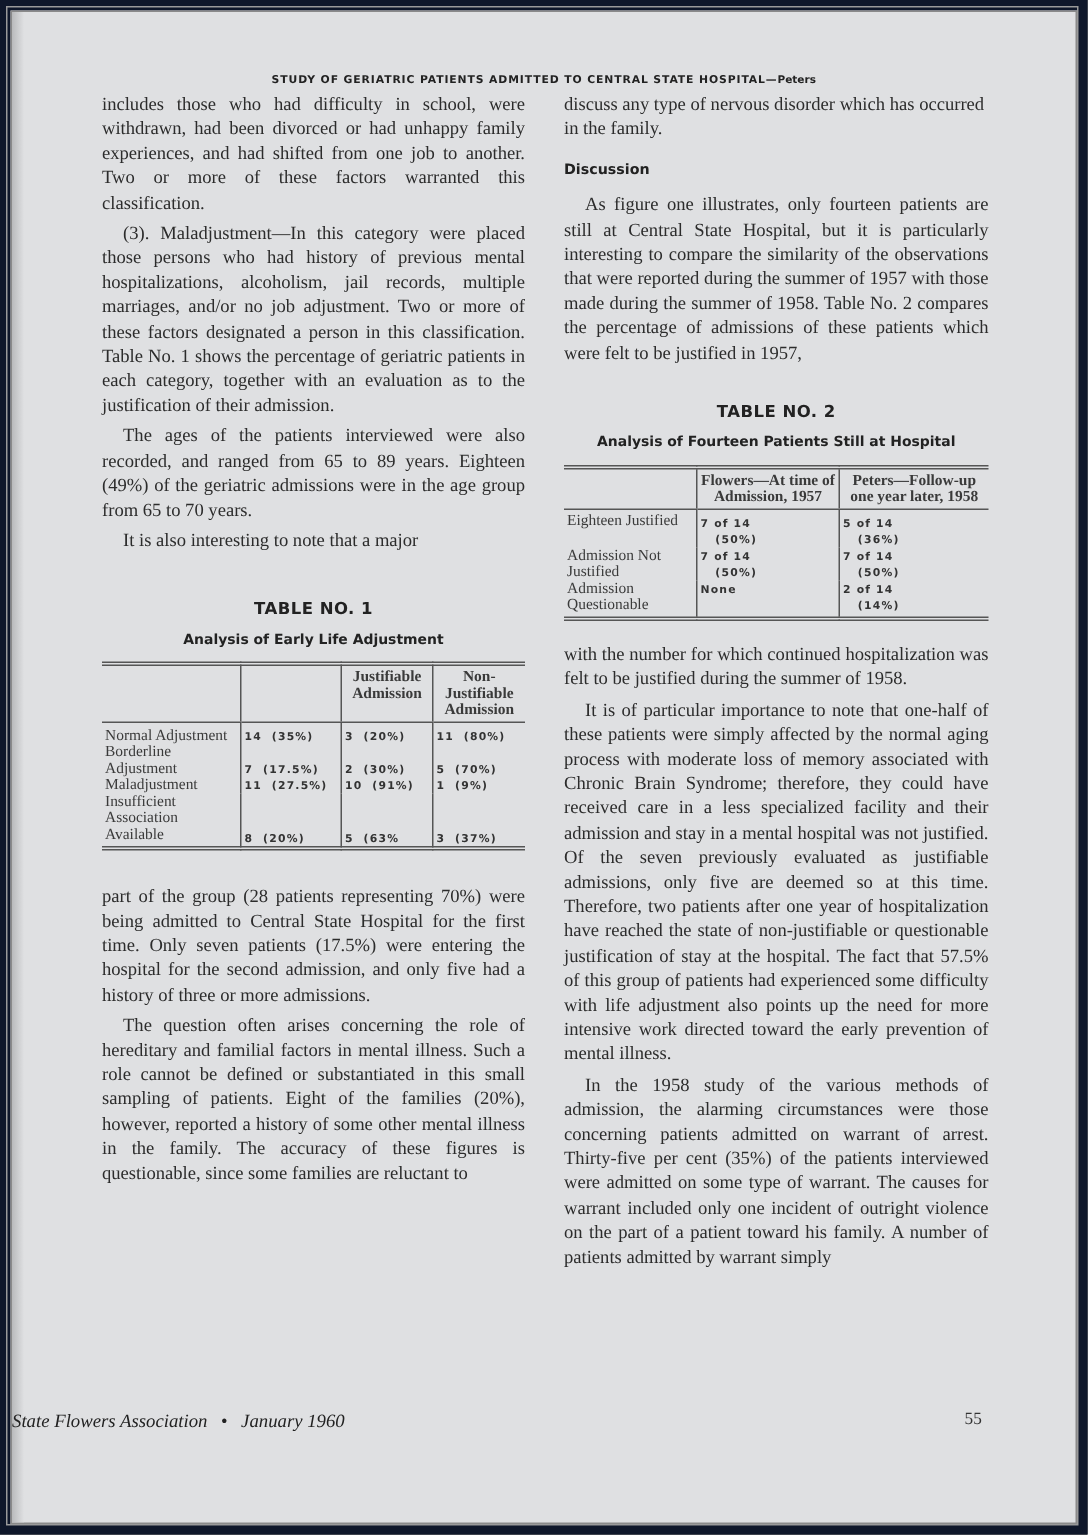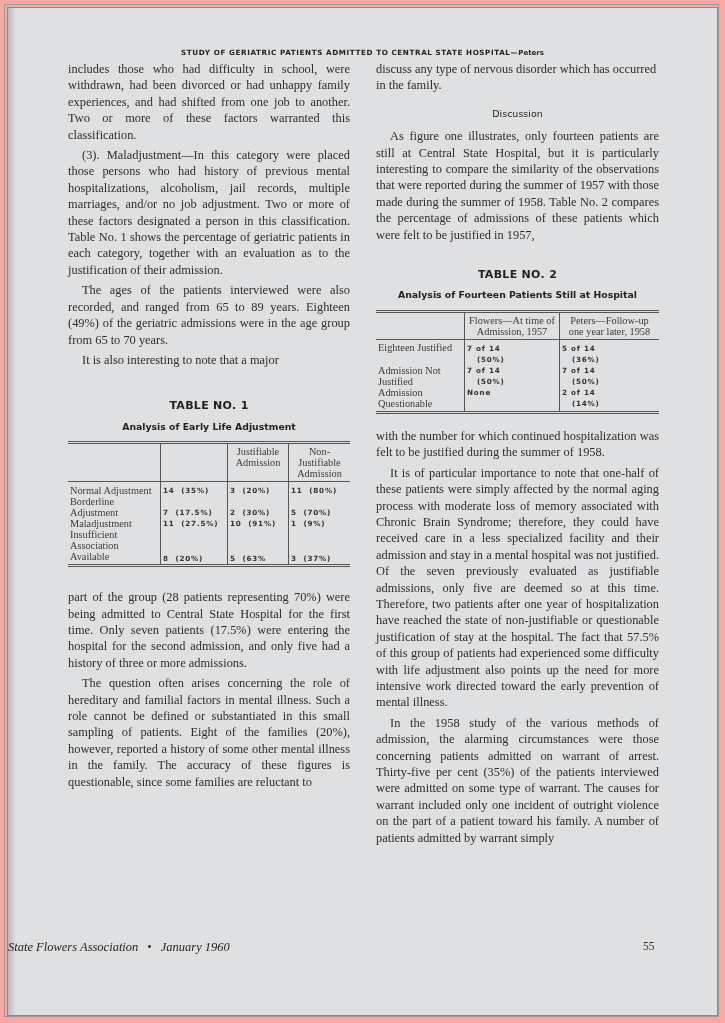--- a/index.html
+++ b/index.html
@@ -4,21 +4,21 @@
 <style>
   html, body { margin: 0; padding: 0; }
   body {
     width: 725px; height: 1023px; overflow: hidden;
     background: #000;
     font-family: "Liberation Serif", "DejaVu Serif", serif;
     color: #2a2a2a;
   }
   .frame {
     position: absolute; left: 0; top: 0; width: 725px; height: 1023px;
-    background: #fca5a5;
+    background: #0f172a;
   }
   .frame-line {
     position: absolute; left: 4px; top: 4px; width: 715px; height: 1013px;
     border: 1px solid #9a9a9a; box-sizing: border-box;
   }
   .page {
     position: absolute; left: 7px; top: 7px; width: 711px; height: 1009px;
     background: #dfe0e2;
     border: 1px solid #8a8a8a; box-sizing: border-box;
     overflow: hidden;
@@ -40,21 +40,21 @@
     font-size: 12.4px; line-height: 16.4px;
     text-align: justify;
     color: #2c2c2c;
   }
   .col-left { left: 60px; }
   .col-right { left: 368px; width: 283px; }
   .col p { margin: 0 0 4px 0; text-indent: 14px; }
   .col p.noindent { text-indent: 0; }
   .heading-discussion {
     font-family: "DejaVu Sans", "Liberation Sans", sans-serif;
-    font-weight: normal; font-size: 9.5px; text-align: center;
+    font-weight: bold; font-size: 9.5px; text-align: left;
     margin: 12px 0 6px 0; color: #222;
   }
   .table-block { margin: 28px 0 14px 0; }
   .table-no {
     font-family: "DejaVu Sans", "Liberation Sans", sans-serif;
     font-weight: bold; font-size: 11px; text-align: center; color: #222;
     letter-spacing: 0.3px;
   }
   .table-caption {
     font-family: "DejaVu Sans", "Liberation Sans", sans-serif;
@@ -65,21 +65,21 @@
     width: 100%; border-collapse: collapse;
     border-top: 3px double #555; border-bottom: 3px double #555;
     font-size: 10.3px; line-height: 11px;
   }
   table.data th {
     font-weight: normal; text-align: center; vertical-align: top;
     border-bottom: 1px solid #555; padding: 2px 2px 2px 2px;
     color: #3a3a3a;
   }
   table.data td { padding: 0 2px; vertical-align: bottom; color: #3a3a3a; text-align: left; }
-  table.data .vline { border-left: 1px solid #555; }
+  table.data .vline { border-left: 1px solid #555; font-weight: bold; }
   table.data td.num {
     font-family: "DejaVu Sans", "Liberation Sans", sans-serif;
     font-weight: bold; font-size: 7.2px; letter-spacing: 0.8px; white-space: pre;
     color: #333;
   }
   table.t2 td.num { vertical-align: top; }
   table.t2 td { vertical-align: top; }
   .footer {
     position: absolute; top: 932px; left: 0;
     font-style: italic; font-size: 12.5px; color: #222;

